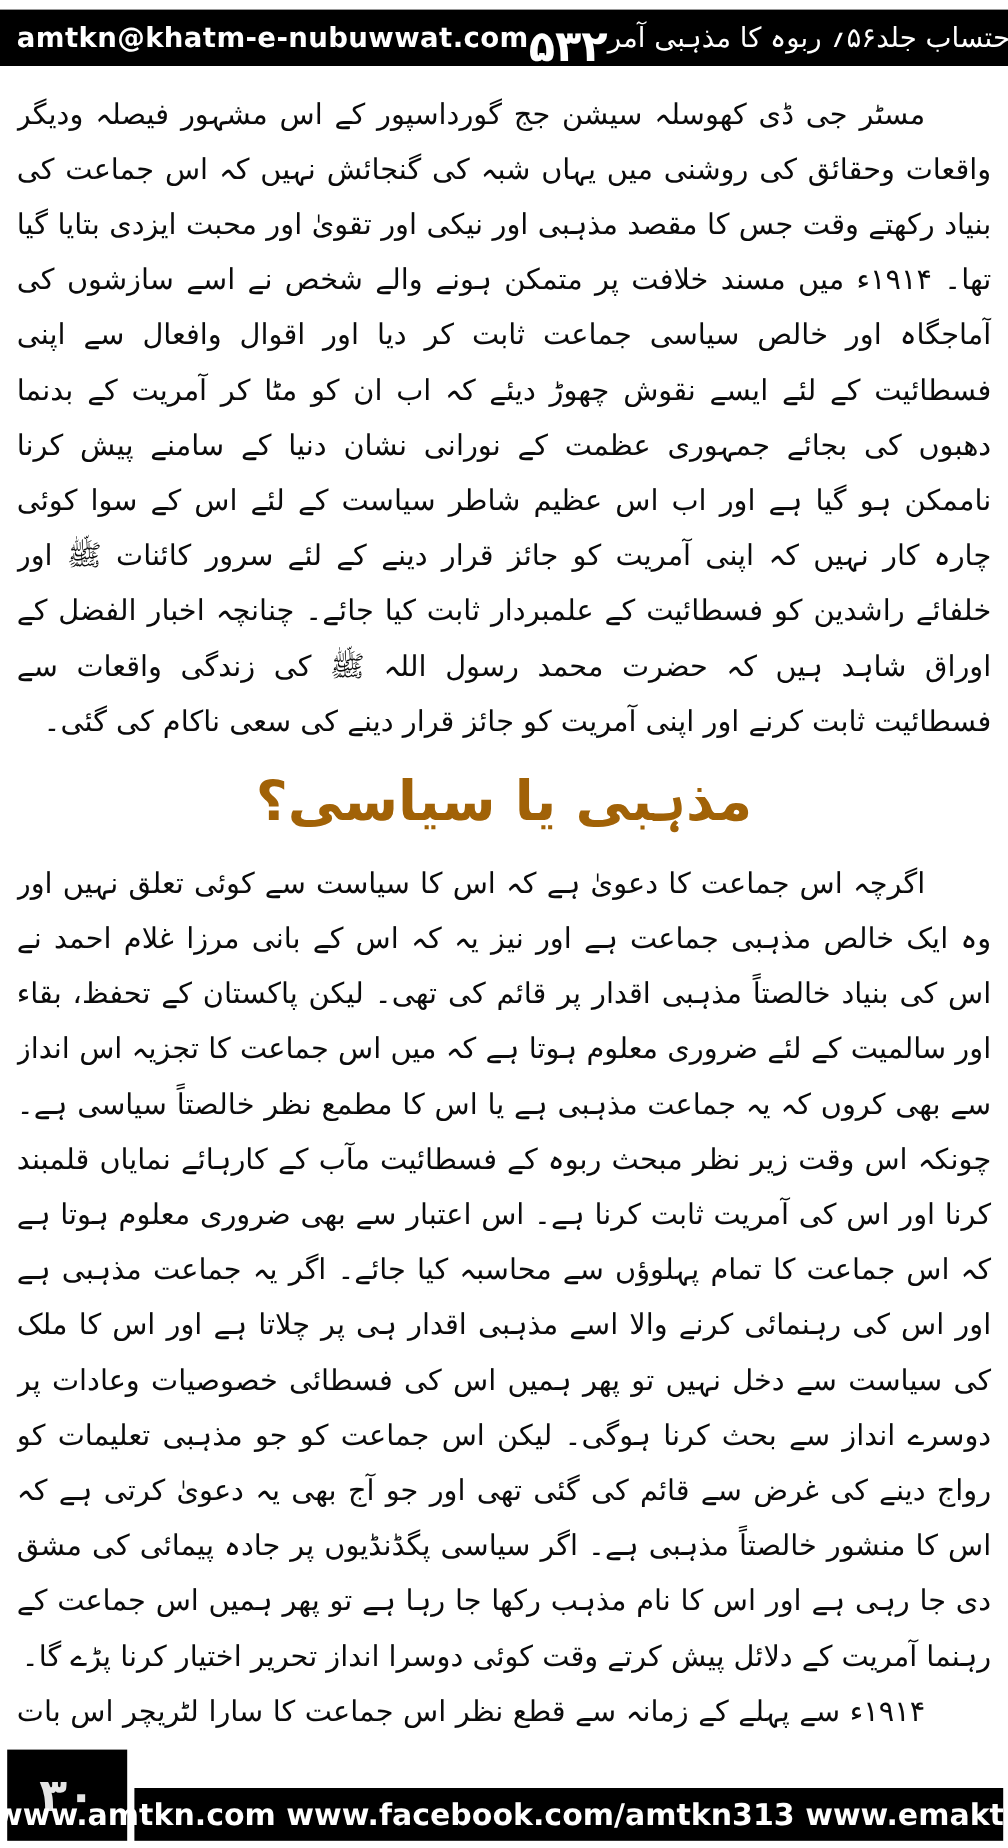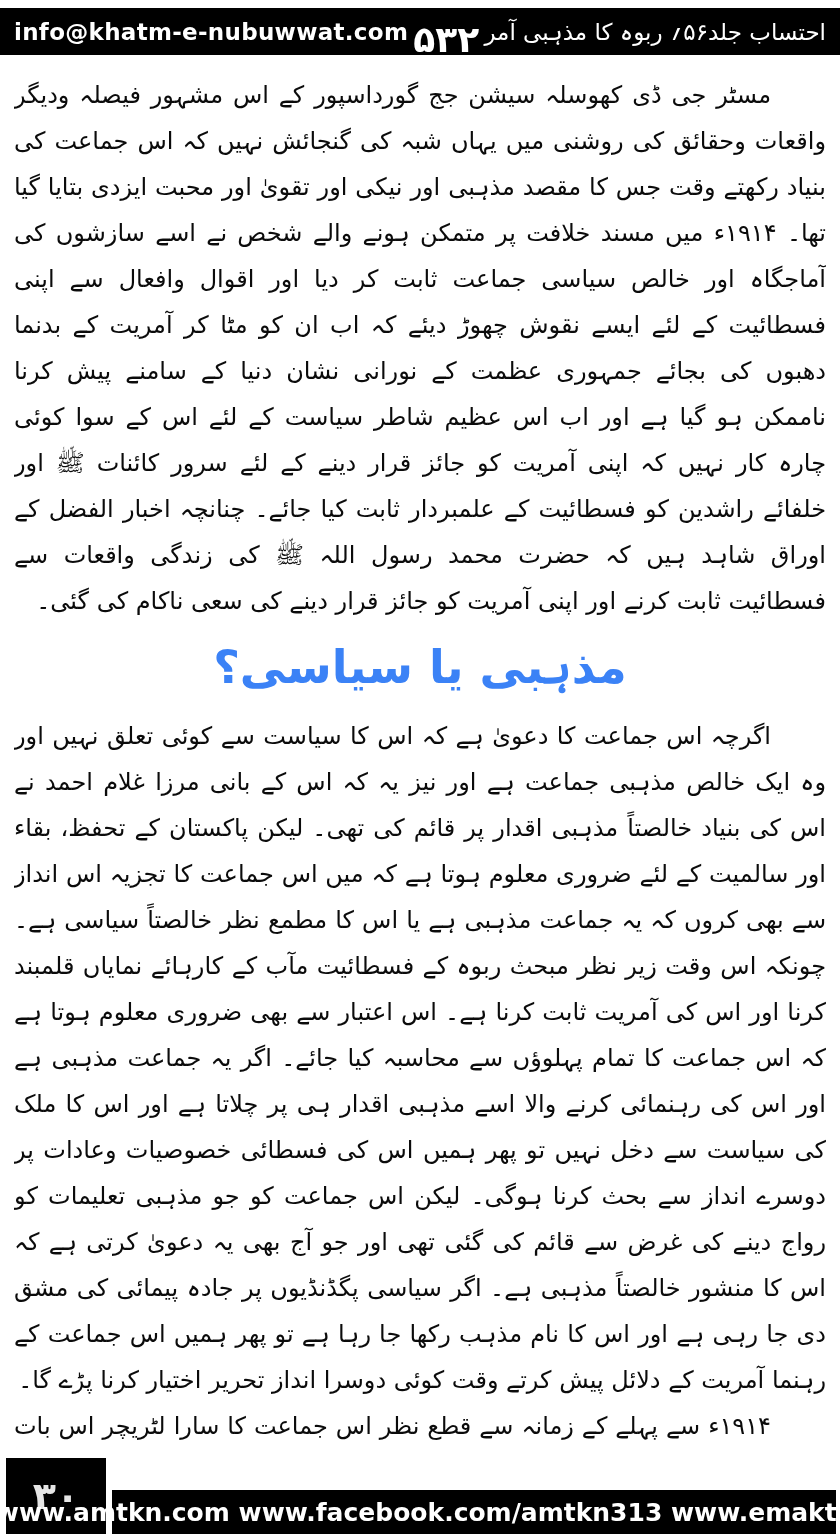--- a/index.html
+++ b/index.html
@@ -59,21 +59,21 @@
   }
   .para { margin: 0; }
   .para.indent { text-indent: 55px; }
   .heading {
     text-align: center;
     font-size: 46px;
     font-weight: bold;
     line-height: 1.45;
     margin: 10px 0 12px;
     text-indent: 0;
-    color: #3b82f6;
+    color: #a16207;
   }
   
   .footer {
     position: absolute;
     left: 0; right: 0; bottom: 6px;
     height: 76px;
   }
   .section-box {
     position: absolute;
     left: 6px; bottom: 0;
@@ -99,21 +99,21 @@
     font-weight: bold;
     white-space: nowrap;
   }
 </style>
 </head>
 <body>
 
 <div class="page">
 
   <header class="topbar">
-    <span class="email">info@khatm-e-nubuwwat.com</span>
+    <span class="email">amtkn@khatm-e-nubuwwat.com</span>
     <span class="pagenum">۵۳۲</span>
     <span class="booktitle" dir="rtl">احتساب جلد۵۶؍ ربوہ کا مذہبی آمر</span>
   </header>
 
   <main class="content" dir="rtl">
     <p class="para indent">مسٹر جی ڈی کھوسلہ سیشن جج گورداسپور کے اس مشہور فیصلہ ودیگر واقعات وحقائق کی روشنی میں یہاں شبہ کی گنجائش نہیں کہ اس جماعت کی بنیاد رکھتے وقت جس کا مقصد مذہبی اور نیکی اور تقویٰ اور محبت ایزدی بتایا گیا تھا۔ ۱۹۱۴ء میں مسند خلافت پر متمکن ہونے والے شخص نے اسے سازشوں کی آماجگاہ اور خالص سیاسی جماعت ثابت کر دیا اور اقوال وافعال سے اپنی فسطائیت کے لئے ایسے نقوش چھوڑ دیئے کہ اب ان کو مٹا کر آمریت کے بدنما دھبوں کی بجائے جمہوری عظمت کے نورانی نشان دنیا کے سامنے پیش کرنا ناممکن ہو گیا ہے اور اب اس عظیم شاطر سیاست کے لئے اس کے سوا کوئی چارہ کار نہیں کہ اپنی آمریت کو جائز قرار دینے کے لئے سرور کائنات ﷺ اور خلفائے راشدین کو فسطائیت کے علمبردار ثابت کیا جائے۔ چنانچہ اخبار الفضل کے اوراق شاہد ہیں کہ حضرت محمد رسول اللہ ﷺ کی زندگی واقعات سے فسطائیت ثابت کرنے اور اپنی آمریت کو جائز قرار دینے کی سعی ناکام کی گئی۔</p>
     <h1 class="heading">مذہبی یا سیاسی؟</h1>
     <p class="para indent">اگرچہ اس جماعت کا دعویٰ ہے کہ اس کا سیاست سے کوئی تعلق نہیں اور وہ ایک خالص مذہبی جماعت ہے اور نیز یہ کہ اس کے بانی مرزا غلام احمد نے اس کی بنیاد خالصتاً مذہبی اقدار پر قائم کی تھی۔ لیکن پاکستان کے تحفظ، بقاء اور سالمیت کے لئے ضروری معلوم ہوتا ہے کہ میں اس جماعت کا تجزیہ اس انداز سے بھی کروں کہ یہ جماعت مذہبی ہے یا اس کا مطمع نظر خالصتاً سیاسی ہے۔ چونکہ اس وقت زیر نظر مبحث ربوہ کے فسطائیت مآب کے کارہائے نمایاں قلمبند کرنا اور اس کی آمریت ثابت کرنا ہے۔ اس اعتبار سے بھی ضروری معلوم ہوتا ہے کہ اس جماعت کا تمام پہلوؤں سے محاسبہ کیا جائے۔ اگر یہ جماعت مذہبی ہے اور اس کی رہنمائی کرنے والا اسے مذہبی اقدار ہی پر چلاتا ہے اور اس کا ملک کی سیاست سے دخل نہیں تو پھر ہمیں اس کی فسطائی خصوصیات وعادات پر دوسرے انداز سے بحث کرنا ہوگی۔ لیکن اس جماعت کو جو مذہبی تعلیمات کو رواج دینے کی غرض سے قائم کی گئی تھی اور جو آج بھی یہ دعویٰ کرتی ہے کہ اس کا منشور خالصتاً مذہبی ہے۔ اگر سیاسی پگڈنڈیوں پر جادہ پیمائی کی مشق دی جا رہی ہے اور اس کا نام مذہب رکھا جا رہا ہے تو پھر ہمیں اس جماعت کے رہنما آمریت کے دلائل پیش کرتے وقت کوئی دوسرا انداز تحریر اختیار کرنا پڑے گا۔</p>
     <p class="para indent">۱۹۱۴ء سے پہلے کے زمانہ سے قطع نظر اس جماعت کا سارا لٹریچر اس بات کا شاہد ہے کہ اس کی رہنمائی کرنے والا مذہبیت کے پردہ میں سیاست کا علم لہرا رہا ہے۔ یہ حالت سخت خطرناک اور نتائج کے اعتبار سے شدید بھیانک ہے۔ اگر انسانیت کے لباس میں انسان جلوہ گر ہو</p>
   </main>

